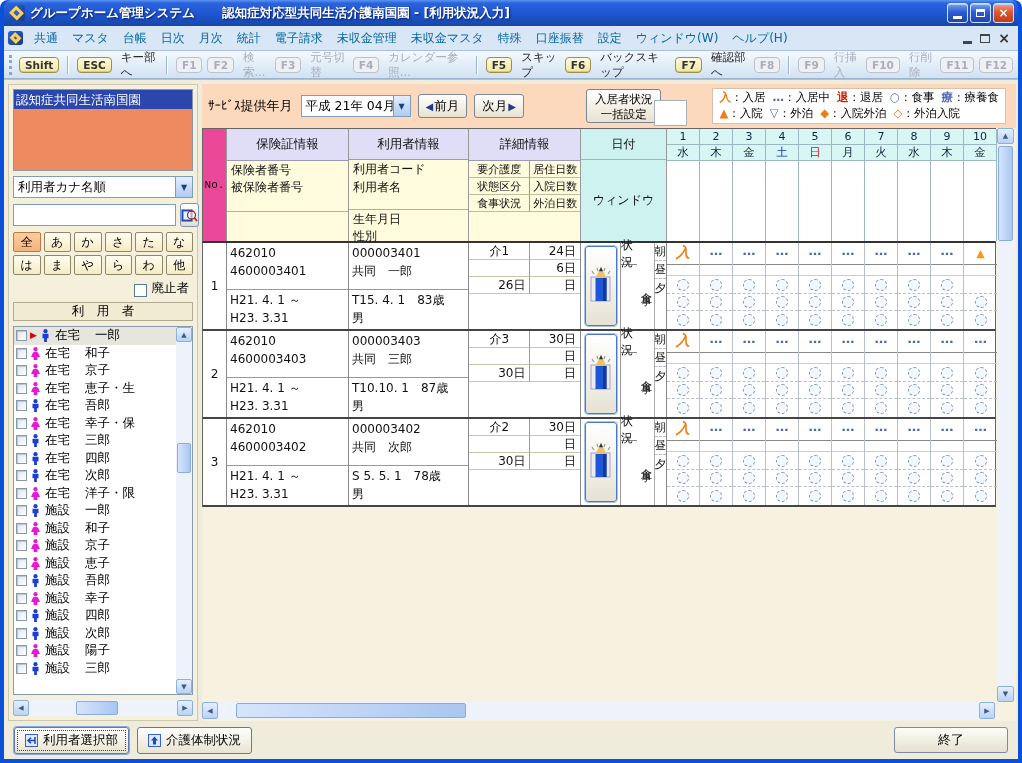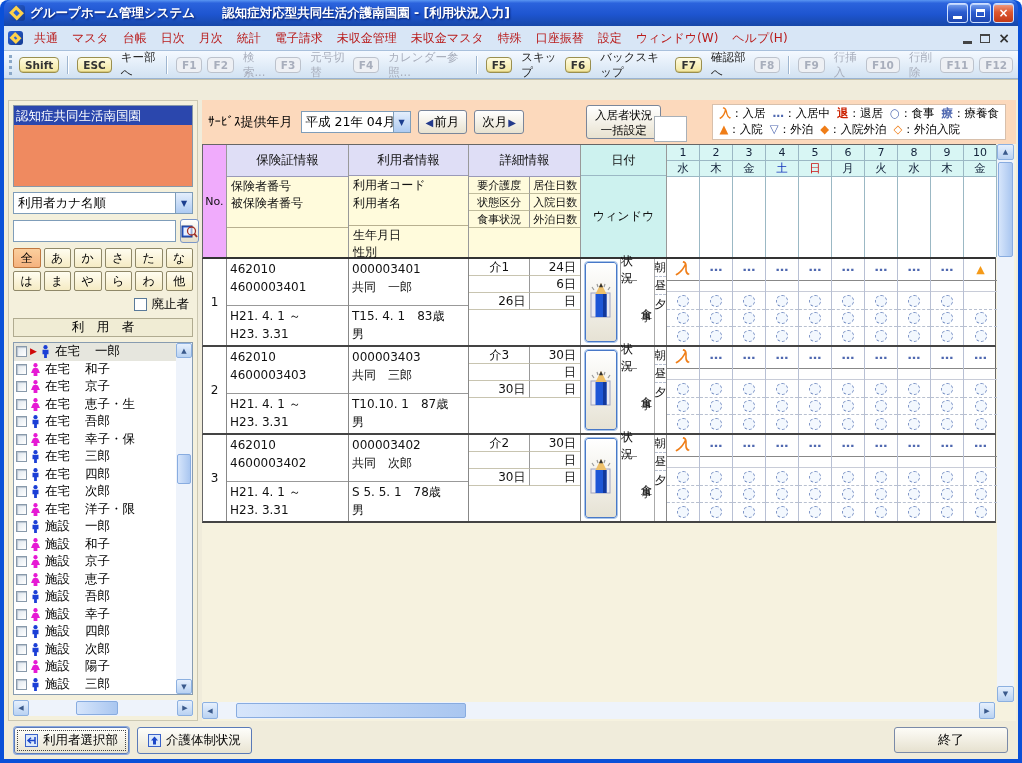--- a/index.html
+++ b/index.html
@@ -17,54 +17,54 @@
   .t-controls{margin-left:auto;display:flex;gap:2px;}
   .t-btn{width:21px;height:20px;border-radius:3px;border:1px solid #cfe0ff;color:#fff;display:flex;align-items:center;justify-content:center;
     background:linear-gradient(180deg,#7aa2ee,#2b5cd0 45%,#1e46b0);box-shadow:inset 0 1px 0 #bcd4ff;font-size:12px;font-weight:bold;}
   .t-btn.close{background:linear-gradient(180deg,#f0a088,#dd5830 45%,#c23a18);}
   .g-min{width:9px;height:3px;background:#fff;margin-top:9px;}
   .g-max{width:9px;height:8px;border:1px solid #fff;border-top:3px solid #fff;}
   
   .client{height:733px;display:flex;flex-direction:column;background:#f0ecdb;}
   .menubar{height:25px;background:#d8e6f6;display:flex;align-items:center;padding:0 4px;border-bottom:1px solid #a8c0dc;flex:none;}
   .menu-icon{width:15px;height:14px;margin-right:4px;}
-  .menu-item{padding:3px 7px;font-size:12px;color:#b91c1c;white-space:nowrap;}
+  .menu-item{padding:3px 7px;font-size:12px;color:#0369a1;white-space:nowrap;}
   .mdi{margin-left:auto;display:flex;gap:8px;align-items:center;padding-right:4px;}
   .g-min2{width:9px;height:3px;background:#444;margin-top:8px;}
   .g-rest{width:10px;height:9px;border:1px solid #444;border-top:2px solid #444;background:#d8e6f6;}
   .g-x{font-size:14px;font-weight:bold;color:#333;line-height:1;}
   .toolbar{height:28px;display:flex;align-items:center;gap:5px;padding:0 5px;flex:none;
     background:linear-gradient(180deg,#f4f9ff,#d2e2f2);border-bottom:1px solid #9ab4d2;font-size:11.5px;color:#222;}
   .tb-grip{width:3px;height:20px;border-left:3px dotted #8aa8c8;margin-right:2px;}
   .tb-btn{display:flex;align-items:center;gap:2px;}
   .keycap{background:linear-gradient(180deg,#fffbe0,#f2e69e);border:1px solid #9a8f4f;border-radius:4px;padding:1px 5px;
     font-size:10.5px;font-weight:bold;color:#333;box-shadow:inset 0 -1px 0 #d8c97a;}
   .keycap-off{background:#eef0f4;border-color:#bcc2cc;color:#a8aebc;box-shadow:none;}
   .tb-label{color:#222;margin-left:7px;}
   .tb-btn.off .tb-label{color:#a8aebc;}
   .tb-sep{width:2px;height:18px;border-left:1px solid #9fb6d0;border-right:1px solid #fff;margin:0 3px;}
   
-  .content{flex:1;display:flex;gap:4px;padding:20px 2px 0 4px;min-height:0;border-top:1px solid #c4c0aa;}
+  .content{flex:1;display:flex;gap:4px;padding:4px 2px 0 4px;min-height:0;border-top:1px solid #c4c0aa;}
   
   .sidebar{width:190px;flex:none;display:flex;flex-direction:column;gap:5px;background:#f4f0dc;border:1px solid #ccc8b2;padding:4px;}
   .facility{height:82px;border:1px solid #8898a8;background:#ef8a60;overflow:hidden;}
   .fac-sel{height:19px;background:#2b47ad;color:#fff;font-size:12.5px;line-height:19px;padding:0 2px;white-space:nowrap;overflow:hidden;}
   .xp-select{height:22px;background:#fff;border:1px solid #7f9db9;display:flex;align-items:center;font-size:12.5px;}
   .xp-select .val{flex:1;padding-left:4px;white-space:nowrap;overflow:hidden;}
   .dd-btn{width:17px;height:100%;background:linear-gradient(180deg,#e4eefc,#aecbf2);border-left:1px solid #7f9db9;
     display:flex;align-items:center;justify-content:center;color:#1b3e8f;font-size:8px;flex:none;}
   .search-row{display:flex;gap:4px;align-items:center;}
   .search-input{flex:1;height:22px;border:1px solid #7f9db9;background:#fff;font-size:12px;padding:0 3px;outline:none;}
   .search-btn{width:27px;height:24px;border:1px solid #7a96c8;border-radius:3px;background:linear-gradient(180deg,#fff,#e4ddc8);
     display:flex;align-items:center;justify-content:center;padding:0;}
   .kana-grid{display:grid;grid-template-columns:repeat(6,1fr);gap:3px;}
   .kana-btn{height:20px;background:linear-gradient(180deg,#fffdf0,#f5ebc4);border:1px solid #8f8868;border-radius:2px;
     display:flex;align-items:center;justify-content:center;font-size:12px;}
   .kana-btn.active{background:linear-gradient(180deg,#fbcf9e,#f5b27e);border-color:#c07840;}
-  .retire-row{display:flex;justify-content:flex-end;align-items:center;gap:5px;font-size:12.5px;padding-right:4px;}
+  .retire-row{display:flex;justify-content:flex-end;align-items:flex-end;gap:5px;font-size:12.5px;padding-right:4px;}
   .xp-check{width:13px;height:13px;border:1px solid #5a7a9a;background:#fff;}
   .user-header{height:19px;border:1px solid #b0ab90;background:#f0ecd4;display:flex;align-items:center;justify-content:center;font-size:12.5px;}
   .user-list{flex:1;border:1px solid #889cb0;background:#fff;position:relative;overflow:hidden;min-height:0;}
   .user-items{position:absolute;top:0;left:0;right:16px;bottom:0;overflow:hidden;}
   .user-item{height:17.5px;display:flex;align-items:center;gap:3px;padding:0 2px;font-size:12.5px;white-space:nowrap;}
   .user-item.selected{background:#e6e6de;}
   .u-check{width:11px;height:11px;border:1px solid #8899aa;background:linear-gradient(135deg,#dfe7ee,#fff);
     box-shadow:inset 1px 1px 1px #b8c4d0;flex:none;}
   .sel-arrow{color:#d00808;font-size:9px;line-height:1;}
   .p-icon{flex:none;}
@@ -98,21 +98,21 @@
   .lg-orange{color:#ef7d17;font-weight:bold;}
   .lg-blue{color:#4f68b0;font-weight:bold;}
   .lg-red{color:#cc2200;font-weight:bold;}
   .active-cell{position:absolute;left:452px;top:16px;width:33px;height:26px;background:#fff;border:1px solid #a8b0b8;}
   
   .grid-wrap{flex:1;position:relative;background:#f6f2df;overflow:hidden;min-height:0;}
   .grid{position:absolute;left:0;top:0;width:794px;font-size:12px;color:#111;}
   .w-no{width:24px;flex:none;}  .w-hk{width:122px;flex:none;}  .w-ry{width:120px;flex:none;}
   .w-dt{width:112px;flex:none;} .w-date{width:86px;flex:none;}
   .ghead{display:flex;height:115px;border:1px solid #666;border-bottom:2px solid #333;background:#fffbdc;}
-  .no-h{display:flex;align-items:center;justify-content:center;font-size:11px;border-right:1px solid #999;background:#f0abfc;}
+  .no-h{display:flex;align-items:center;justify-content:center;font-size:11px;border-right:1px solid #999;background:#ec4899;font-family:Liberation Mono, monospace;}
   .hcol{display:flex;flex-direction:column;border-right:1px solid #999;}
   .gh-group{height:32px;background:#dfdef6;border-bottom:1px solid #9a9ab8;display:flex;align-items:center;justify-content:center;font-size:12.5px;}
   .sub{padding:1px 4px;line-height:1.45;}
   .subtop{height:51px;border-bottom:1px solid #b8b090;}
   .subbot{height:31px;}
   .pre{white-space:pre-line;}
   .dsub{height:17px;display:flex;}
   .dsub .da,.dsub .db{display:flex;align-items:center;justify-content:center;font-size:11px;border-bottom:1px solid #c0bc9c;}
   .da{width:62px;border-right:1px solid #999;}
   .db{width:50px;}

